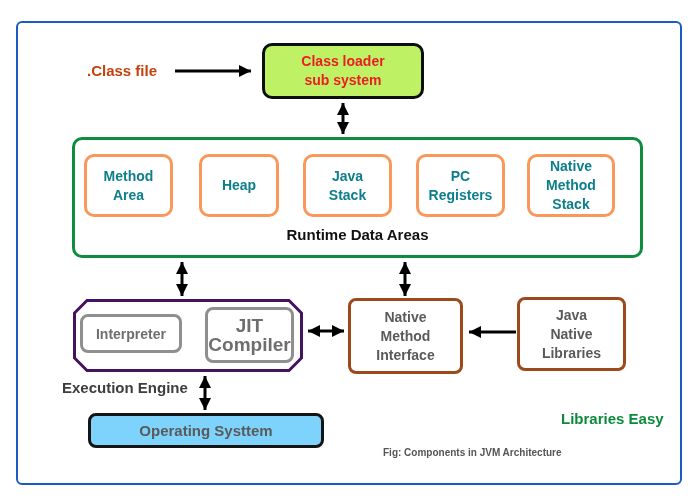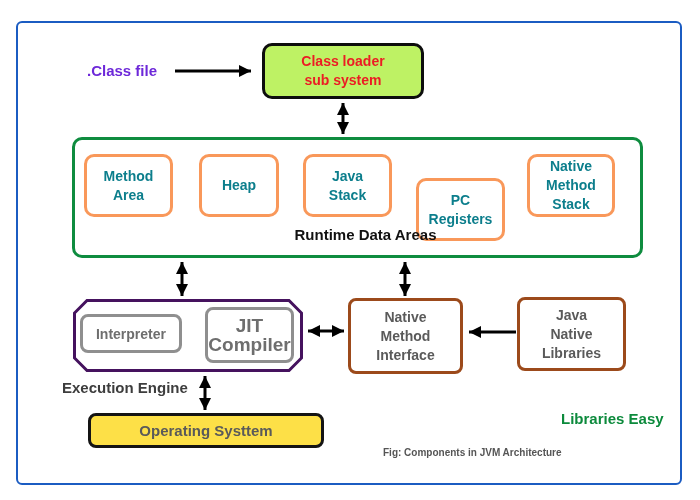--- a/index.html
+++ b/index.html
@@ -11,64 +11,64 @@
     background: #ffffff;
   }
   .abs { position: absolute; box-sizing: border-box; }
   .frame {
     left: 16px; top: 21px; width: 666px; height: 464px;
     border: 2px solid #1B5CC2; border-radius: 6px; background: #ffffff;
   }
   .ml { white-space: pre-line; }
   .ctr { display: flex; align-items: center; justify-content: center; text-align: center; }
 
-  .classfile-label { left: 87px; top: 62px; color: #6d28d9; font-size: 15px; }
+  .classfile-label { left: 87px; top: 62px; color: #c2410c; font-size: 15px; }
 
   .classloader-box {
     left: 262px; top: 43px; width: 162px; height: 56px;
     border: 3px solid #0d0d0d; border-radius: 10px; background: #bef264;
     color: #EC1C24; font-size: 14px; line-height: 19px; align-items: center;
   }
 
   .runtime-box {
     left: 72px; top: 137px; width: 571px; height: 121px;
     border: 3px solid #0E8C3F; border-radius: 10px; background: #fff;
   }
   .area-box {
     border: 3px solid #F9985A; border-radius: 10px; background: #fff;
     color: #0C7E8C; font-size: 14px; line-height: 19px;
     top: 14px; height: 63px;
   }
   .a1 { left: 9px;   width: 89px; }
   .a2 { left: 124px; width: 80px; }
   .a3 { left: 228px; width: 89px; }
-  .a4 { left: 341px; width: 89px; margin-top: 24px; }
+  .a4 { left: 341px; width: 89px; }
   .a5 { left: 452px; width: 88px; }
   .runtime-title {
-    left: 8px; top: 86px; width: 100%; text-align: center;
+    left: 0; top: 86px; width: 100%; text-align: center;
     color: #111111; font-size: 15px;
   }
 
   .ee-wrap { left: 73px; top: 299px; width: 230px; height: 73px; }
   .ee-wrap svg { position: absolute; left: 0; top: 0; }
   .interpreter-box {
     left: 7px; top: 15px; width: 102px; height: 39px;
     border: 3px solid #8F8F8F; border-radius: 8px; background: #fff;
     color: #6E6E6E; font-size: 14px; justify-content: center;
   }
   .jit-box {
     left: 132px; top: 8px; width: 89px; height: 56px;
     border: 3px solid #8F8F8F; border-radius: 8px; background: #fff;
     color: #6E6E6E; font-size: 19px; line-height: 19px;
   }
   .ee-label { left: 62px; top: 379px; color: #3D3D3D; font-size: 15px; }
 
   .os-box {
     left: 88px; top: 413px; width: 236px; height: 35px;
-    border: 3px solid #141414; border-radius: 8px; background: #fde047;
+    border: 3px solid #141414; border-radius: 8px; background: #7dd3fc;
     color: #5A5A5A; font-size: 15px;
   }
 
   .nmi-box {
     left: 348px; top: 298px; width: 115px; height: 76px;
     border: 3px solid #9C4A1B; border-radius: 8px; background: #fff;
     color: #5A5A5A; font-size: 14px; line-height: 19px;
   }
   .jnl-box {
     left: 517px; top: 297px; width: 109px; height: 74px;

